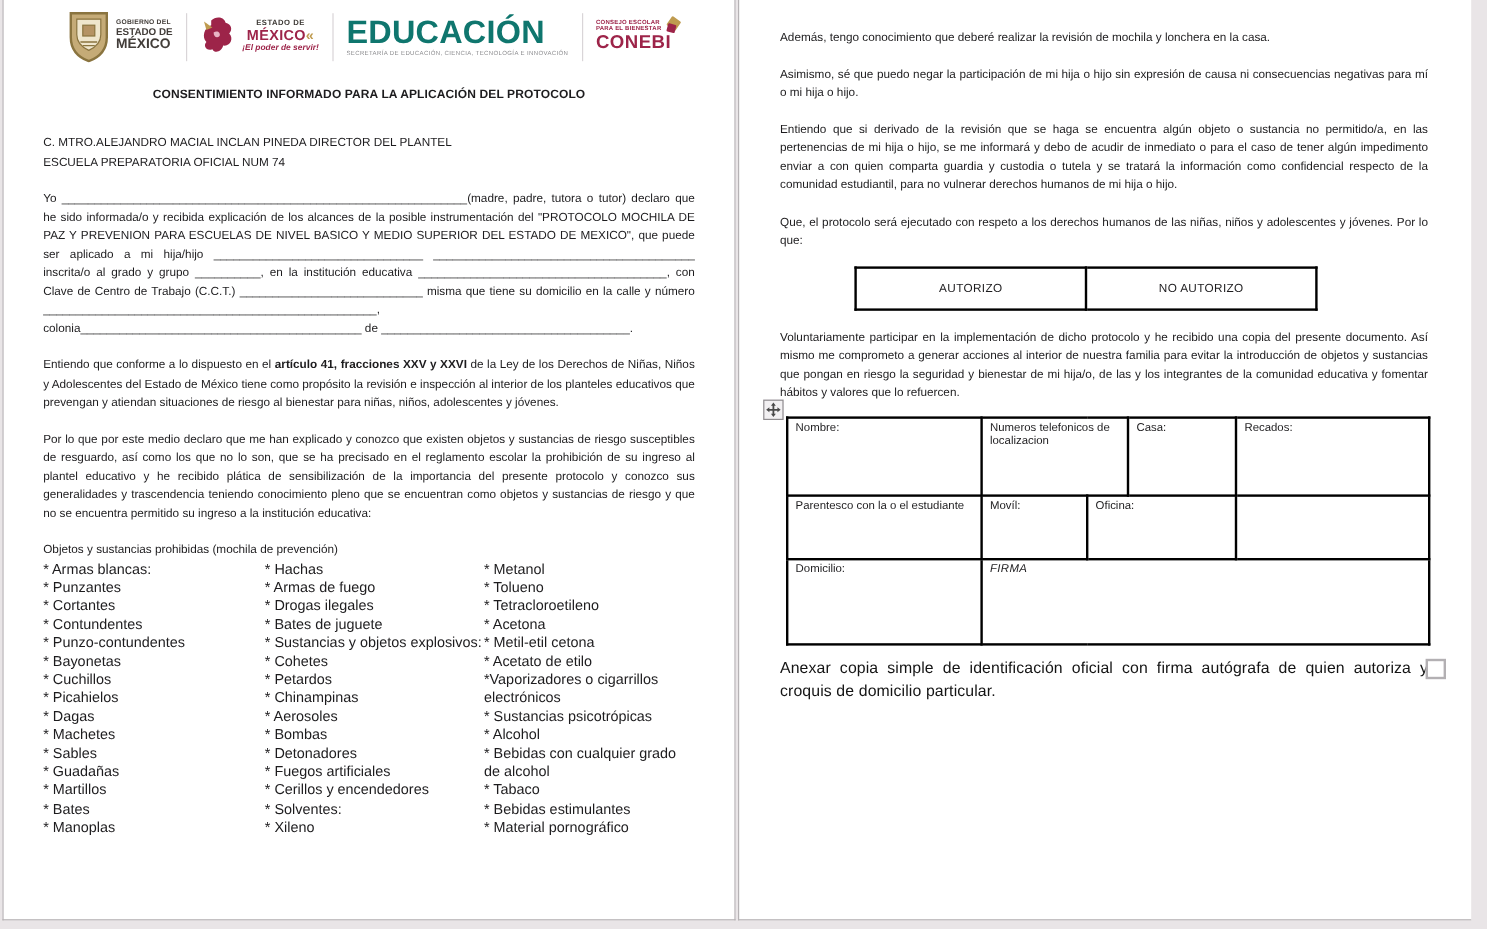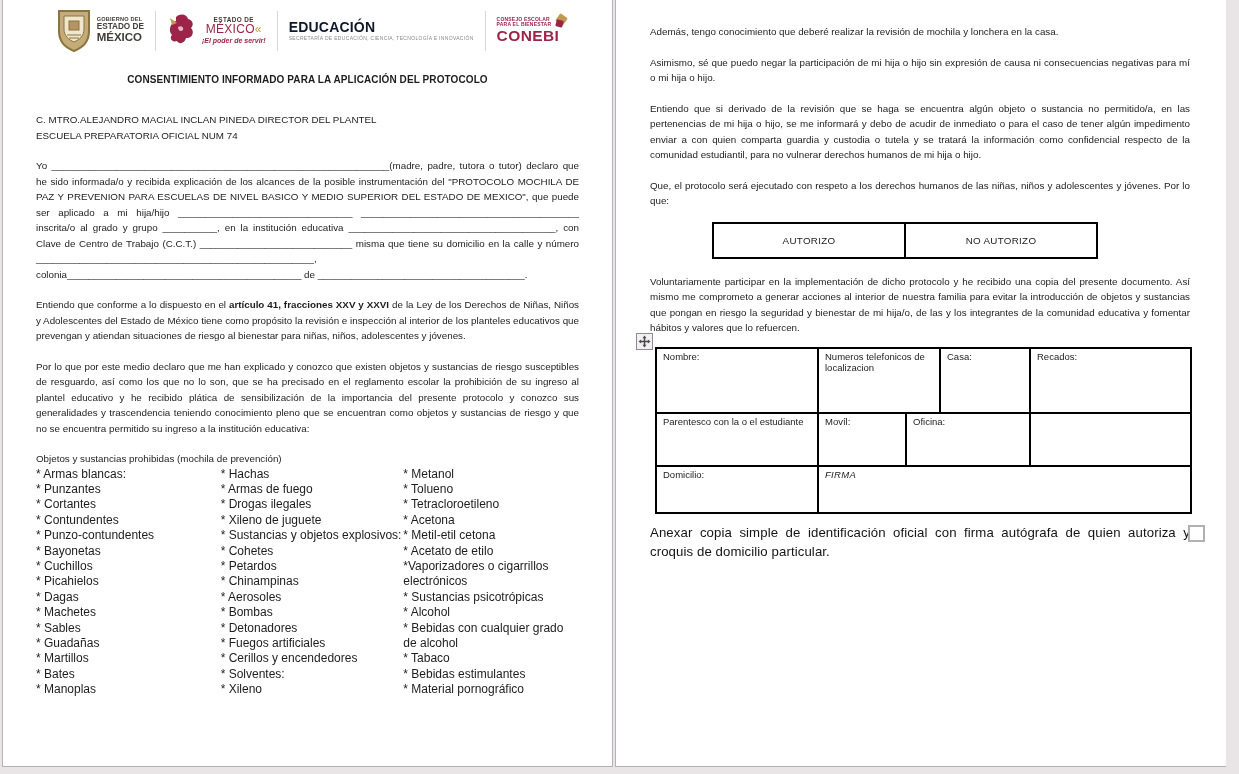--- a/index.html
+++ b/index.html
@@ -15,25 +15,25 @@
   
   .logos { margin-top:7px; height:47px; display:flex; align-items:center; justify-content:center; gap:11px; }
   .logo-sep { width:1px; height:40px; background:#d9d5d8; }
   .logo { display:flex; align-items:center; gap:5px; }
   .lg1-text { font-weight:bold; color:#423d39; line-height:1.04; }
   .lg1-text .t1 { font-size:5.6px; letter-spacing:.2px; }
   .lg1-text .t2 { font-size:8.2px; }
   .lg1-text .t3 { font-size:11.5px; }
   .lg2-text { line-height:1; text-align:center; }
   .lg2-text .t1 { font-size:6.4px; font-weight:bold; color:#3d3935; letter-spacing:.4px; }
-  .lg2-text .t2 { font-size:12px; font-weight:normal; color:#9d2449; letter-spacing:.3px; }
+  .lg2-text .t2 { font-size:12px; font-weight:bold; color:#9d2449; letter-spacing:.3px; }
   .lg2-text .t2 .gold { color:#bf9b4f; }
   .lg2-text .t3 { font-size:7px; font-weight:bold; font-style:italic; color:#9d2449; margin-top:2px; }
   .lg3 { display:block; line-height:1; }
-  .lg3 .t1 { font-size:14px; font-weight:bold; color:#0f172a; letter-spacing:.2px; }
+  .lg3 .t1 { font-size:27px; font-weight:bold; color:#0f766e; letter-spacing:.2px; }
   .lg3 .t2 { font-size:5px; color:#8a8a8d; letter-spacing:.32px; margin-top:2px; }
   .lg4 { display:block; line-height:1; position:relative; }
   .lg4 .t1 { font-size:5px; font-weight:bold; color:#9d2449; letter-spacing:.2px; }
   .lg4 .t2 { font-size:15.5px; font-weight:bold; color:#9d2449; letter-spacing:.4px; margin-top:1px; }
   .lg4 .ribbon { position:absolute; right:-7px; top:-2px; width:9px; height:9px; background:#bf9b4f; transform:rotate(35deg); border-radius:1px; }
   .lg4 .ribbon2 { position:absolute; right:-4px; top:3px; width:7px; height:7px; background:#9d2449; transform:rotate(15deg); border-radius:1px; }
 
   
   .doc-title { margin-top:20px; text-align:center; font-weight:bold; font-size:10px; letter-spacing:.1px; }
   .addressee { margin-top:27px; font-size:9.8px; line-height:15.6px; }
@@ -49,21 +49,21 @@
   
   .first { margin-top:24px; }
   .auth-table { border-collapse:collapse; margin:13px 0 0 62px; }
   .auth-table td { border:2px solid #000; width:192px; height:17px; text-align:center; font-size:9.8px; letter-spacing:.3px; padding:11px; }
 
   .ct-wrap { position:relative; margin:11px 0 0 5px; }
   .contact-table { border-collapse:collapse; table-layout:fixed; width:535px; }
   .contact-table td { border:2px solid #000; vertical-align:top; font-size:9.5px; line-height:11.5px; padding:2px 5px 0 6px; }
   .r1 td { height:65px; }
   .r2 td { height:53px; }
-  .r3 td { height:47px; }
+  .r3 td { height:71px; }
   .firma-cell { text-align:left; letter-spacing:.3px;font-style:italic; }
 
   .move-handle { position:absolute; left:-19px; top:-14px; width:17px; height:17px; background:#f2f0f2; border:1px solid #8f8c8f; display:flex; align-items:center; justify-content:center; }
 
   .anexar { position:relative; margin-top:9px; font-size:13.2px; line-height:19.5px; text-align:justify; color:#141414; letter-spacing:.1px; }
   .sq { position:absolute; right:-15px; top:2px; width:17px; height:17px; border:2px solid #b3b0b3; background:#fff; }
 </style>
 </head>
 <body>
 
@@ -149,21 +149,21 @@
             <div class="li">* Sables</div>
             <div class="li">* Guadañas</div>
             <div class="li">* Martillos</div>
             <div class="li">* Bates</div>
             <div class="li">* Manoplas</div>
           </div>
         <div class="col c2">
             <div class="li">* Hachas</div>
             <div class="li">* Armas de fuego</div>
             <div class="li">* Drogas ilegales</div>
-            <div class="li">* Xileno de juguete</div>
+            <div class="li">* Bates de juguete</div>
             <div class="li">* Sustancias y objetos explosivos:</div>
             <div class="li">* Cohetes</div>
             <div class="li">* Petardos</div>
             <div class="li">* Chinampinas</div>
             <div class="li">* Aerosoles</div>
             <div class="li">* Bombas</div>
             <div class="li">* Detonadores</div>
             <div class="li">* Fuegos artificiales</div>
             <div class="li">* Cerillos y encendedores</div>
             <div class="li">* Solventes:</div>

